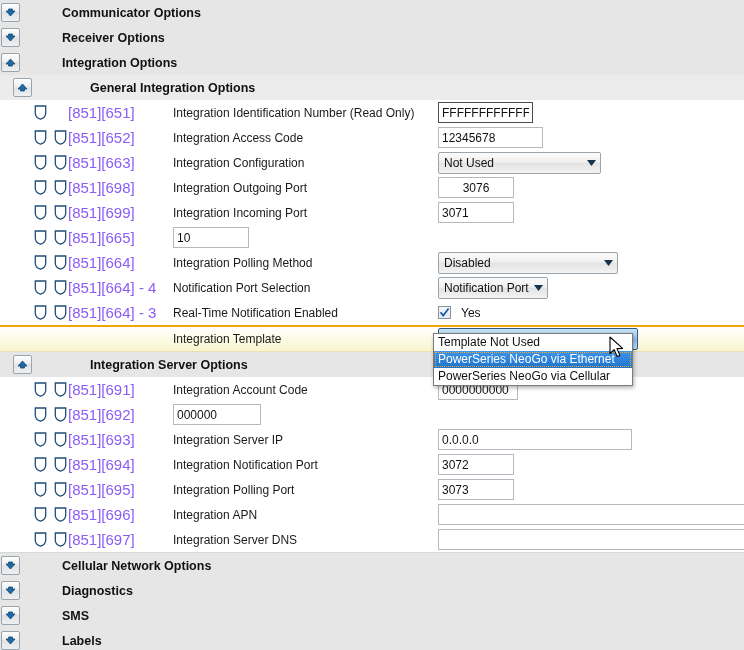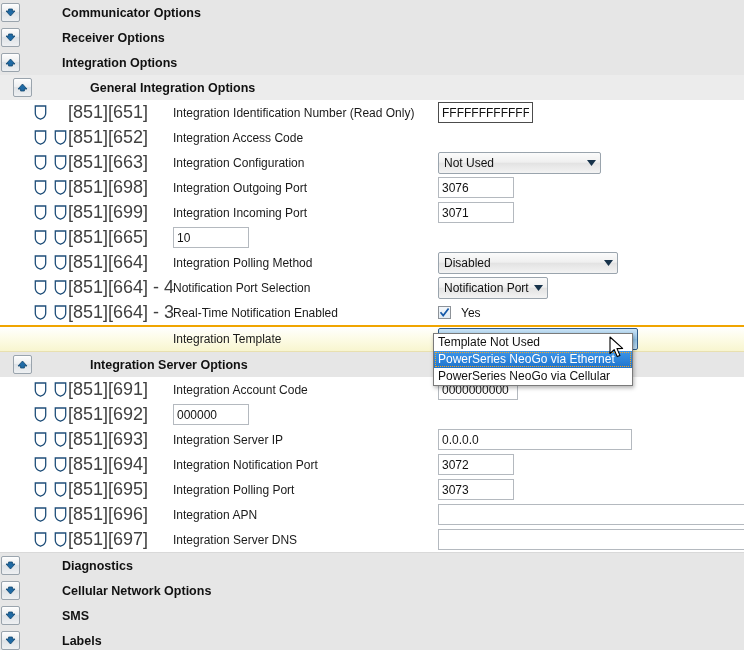--- a/index.html
+++ b/index.html
@@ -71,22 +71,22 @@
     padding-left: 14px;
     box-sizing: border-box;
     height: 100%;
   }
   .shield { width: 13px; height: 15px; display:block; }
 
   
   .code {
     width: 105px;
     flex: 0 0 105px;
-    font-size: 18px;
-    color: #404040;
+    font-size: 15px;
+    color: #8b5cf6;
     white-space: nowrap;
   }
   
   .label {
     width: 265px;
     flex: 0 0 265px;
     font-size: 12px;
     color: #1a1a1a;
     white-space: nowrap;
     overflow: hidden;
@@ -287,20 +287,21 @@
         <div class="shields">
           <svg class="shield" viewBox="0 0 13 15">
             <path d="M1.3 1 L11.7 1 L11.7 8.2 Q11.7 12.6 6.5 14.2 Q1.3 12.6 1.3 8.2 Z" fill="none" stroke="#1f4e79" stroke-width="1.3"></path>
           </svg>
           <svg class="shield" viewBox="0 0 13 15">
             <path d="M1.3 1 L11.7 1 L11.7 8.2 Q11.7 12.6 6.5 14.2 Q1.3 12.6 1.3 8.2 Z" fill="none" stroke="#1f4e79" stroke-width="1.3"></path>
           </svg>
         </div>
         <div class="code">[851][652]</div>
         <div class="label">Integration Access Code</div>
+        <div class="ctl"><input class="txt" type="text" value="12345678" style="width: 105px;"></div>
       </div>
       <div class="row">
         <div class="gutter"></div>
         <div class="shields">
           <svg class="shield" viewBox="0 0 13 15">
             <path d="M1.3 1 L11.7 1 L11.7 8.2 Q11.7 12.6 6.5 14.2 Q1.3 12.6 1.3 8.2 Z" fill="none" stroke="#1f4e79" stroke-width="1.3"></path>
           </svg>
           <svg class="shield" viewBox="0 0 13 15">
             <path d="M1.3 1 L11.7 1 L11.7 8.2 Q11.7 12.6 6.5 14.2 Q1.3 12.6 1.3 8.2 Z" fill="none" stroke="#1f4e79" stroke-width="1.3"></path>
           </svg>
@@ -323,21 +324,21 @@
         <div class="shields">
           <svg class="shield" viewBox="0 0 13 15">
             <path d="M1.3 1 L11.7 1 L11.7 8.2 Q11.7 12.6 6.5 14.2 Q1.3 12.6 1.3 8.2 Z" fill="none" stroke="#1f4e79" stroke-width="1.3"></path>
           </svg>
           <svg class="shield" viewBox="0 0 13 15">
             <path d="M1.3 1 L11.7 1 L11.7 8.2 Q11.7 12.6 6.5 14.2 Q1.3 12.6 1.3 8.2 Z" fill="none" stroke="#1f4e79" stroke-width="1.3"></path>
           </svg>
         </div>
         <div class="code">[851][698]</div>
         <div class="label">Integration Outgoing Port</div>
-        <div class="ctl"><input class="txt" type="text" value="3076" style="width: 76px;"></div>
+        <div class="ctl"><input class="txt" type="text" value="3076" style="width: 76px; text-align: center;"></div>
       </div>
       <div class="row">
         <div class="gutter"></div>
         <div class="shields">
           <svg class="shield" viewBox="0 0 13 15">
             <path d="M1.3 1 L11.7 1 L11.7 8.2 Q11.7 12.6 6.5 14.2 Q1.3 12.6 1.3 8.2 Z" fill="none" stroke="#1f4e79" stroke-width="1.3"></path>
           </svg>
           <svg class="shield" viewBox="0 0 13 15">
             <path d="M1.3 1 L11.7 1 L11.7 8.2 Q11.7 12.6 6.5 14.2 Q1.3 12.6 1.3 8.2 Z" fill="none" stroke="#1f4e79" stroke-width="1.3"></path>
           </svg>
@@ -479,21 +480,21 @@
         <div class="gutter"></div>
         <div class="shields">
           <svg class="shield" viewBox="0 0 13 15">
             <path d="M1.3 1 L11.7 1 L11.7 8.2 Q11.7 12.6 6.5 14.2 Q1.3 12.6 1.3 8.2 Z" fill="none" stroke="#1f4e79" stroke-width="1.3"></path>
           </svg>
           <svg class="shield" viewBox="0 0 13 15">
             <path d="M1.3 1 L11.7 1 L11.7 8.2 Q11.7 12.6 6.5 14.2 Q1.3 12.6 1.3 8.2 Z" fill="none" stroke="#1f4e79" stroke-width="1.3"></path>
           </svg>
         </div>
         <div class="code">[851][692]</div>
-        <div class="ctl"><input class="txt" type="text" value="000000" style="width: 76px;"></div>
+        <div class="ctl"><input class="txt" type="text" value="000000" style="width: 88px;"></div>
       </div>
       <div class="row">
         <div class="gutter"></div>
         <div class="shields">
           <svg class="shield" viewBox="0 0 13 15">
             <path d="M1.3 1 L11.7 1 L11.7 8.2 Q11.7 12.6 6.5 14.2 Q1.3 12.6 1.3 8.2 Z" fill="none" stroke="#1f4e79" stroke-width="1.3"></path>
           </svg>
           <svg class="shield" viewBox="0 0 13 15">
             <path d="M1.3 1 L11.7 1 L11.7 8.2 Q11.7 12.6 6.5 14.2 Q1.3 12.6 1.3 8.2 Z" fill="none" stroke="#1f4e79" stroke-width="1.3"></path>
           </svg>
@@ -565,33 +566,33 @@
   <div id="bottom-sections" class="bottom-area">
       <div class="row shaded">
         <div class="gutter">
           <div class="expander">
             <svg width="11" height="9" viewBox="0 0 11 9">
               <path d="M3.6 1 L7.4 1 L7.4 3 L10 3 L5.5 8 L1 3 L3.6 3 Z" fill="#1f6aa5" stroke="#12466f" stroke-width="0.8"></path>
             </svg>
           </div>
         </div>
         <div class="sect-wrap pad-a">
-          <span class="sect-title">Diagnostics</span>
+          <span class="sect-title">Cellular Network Options</span>
         </div>
       </div>
       <div class="row shaded">
         <div class="gutter">
           <div class="expander">
             <svg width="11" height="9" viewBox="0 0 11 9">
               <path d="M3.6 1 L7.4 1 L7.4 3 L10 3 L5.5 8 L1 3 L3.6 3 Z" fill="#1f6aa5" stroke="#12466f" stroke-width="0.8"></path>
             </svg>
           </div>
         </div>
         <div class="sect-wrap pad-a">
-          <span class="sect-title">Cellular Network Options</span>
+          <span class="sect-title">Diagnostics</span>
         </div>
       </div>
       <div class="row shaded">
         <div class="gutter">
           <div class="expander">
             <svg width="11" height="9" viewBox="0 0 11 9">
               <path d="M3.6 1 L7.4 1 L7.4 3 L10 3 L5.5 8 L1 3 L3.6 3 Z" fill="#1f6aa5" stroke="#12466f" stroke-width="0.8"></path>
             </svg>
           </div>
         </div>

